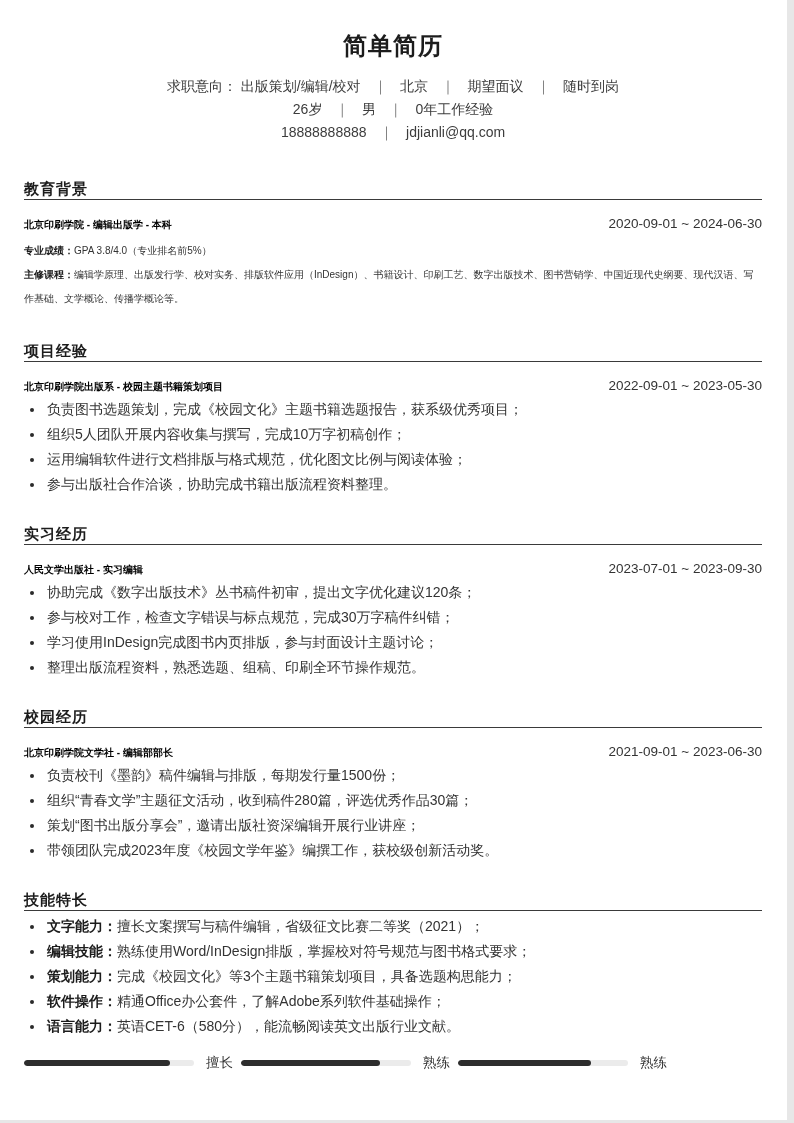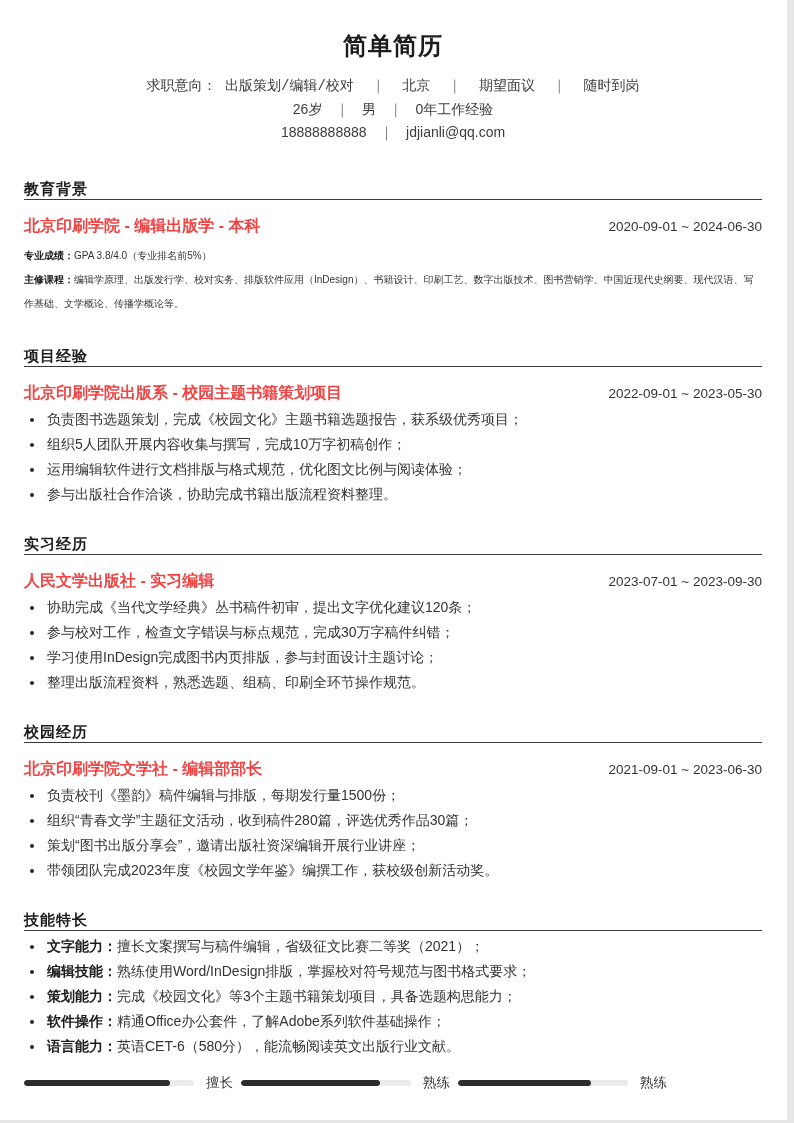--- a/index.html
+++ b/index.html
@@ -21,35 +21,35 @@
   
   .title {
     margin:0; text-align:center;
     font-size:24px; font-weight:bold; color:#1c1c1c;
     letter-spacing:1px;
   }
   .hline {
     margin:0; text-align:center;
     font-size:14px; color:#3c3c3c; line-height:23px;
   }
-  .hline.first { margin-top:13px;font-family:Liberation Mono, monospace; }
+  .hline.first { margin-top:13px; }
   .sep { color:#6f6f6f; margin:0 9px; }
   
   section { margin-top:31px; }
   section.first { margin-top:36px; }
   .section-heading {
     margin:0; font-size:15px; font-weight:bold; color:#1c1c1c;
     border-bottom:1px solid #3a3a3a;
     letter-spacing:1px;
   }
   .entry-row {
     display:flex; justify-content:space-between; align-items:baseline;
     margin-top:16px;
   }
-  .entry-title { font-size:16px; font-weight:bold; color:#ef4444; }
+  .entry-title { font-size:10px; font-weight:bold; color:#000000; }
   .entry-date { font-size:13.5px; color:#333333; white-space:nowrap; }
   
   .detail { margin-top:7px; }
   .detail p { margin:0; font-size:10px; color:#333333; line-height:24px; }
   .detail .dlabel { font-weight:bold; color:#1c1c1c; }
   
   ul.bullets { list-style:none; margin:4px 0 0 0; padding:0; }
   ul.bullets li {
     display:flex; align-items:flex-start;
     font-size:14px; color:#333333; line-height:19px;
@@ -153,21 +153,21 @@
 
   <section>
     <h2 class="section-heading">实习经历</h2>
     <div class="entry-row">
       <span class="entry-title">人民文学出版社 - 实习编辑</span>
       <span class="entry-date">2023-07-01 ~ 2023-09-30</span>
     </div>
     <ul class="bullets">
       <li>
           <span class="dot"></span>
-          <span>协助完成《当代文学经典》丛书稿件初审，提出文字优化建议120条；</span>
+          <span>协助完成《数字出版技术》丛书稿件初审，提出文字优化建议120条；</span>
         </li>
       <li>
           <span class="dot"></span>
           <span>参与校对工作，检查文字错误与标点规范，完成30万字稿件纠错；</span>
         </li>
       <li>
           <span class="dot"></span>
           <span>学习使用InDesign完成图书内页排版，参与封面设计主题讨论；</span>
         </li>
       <li>

